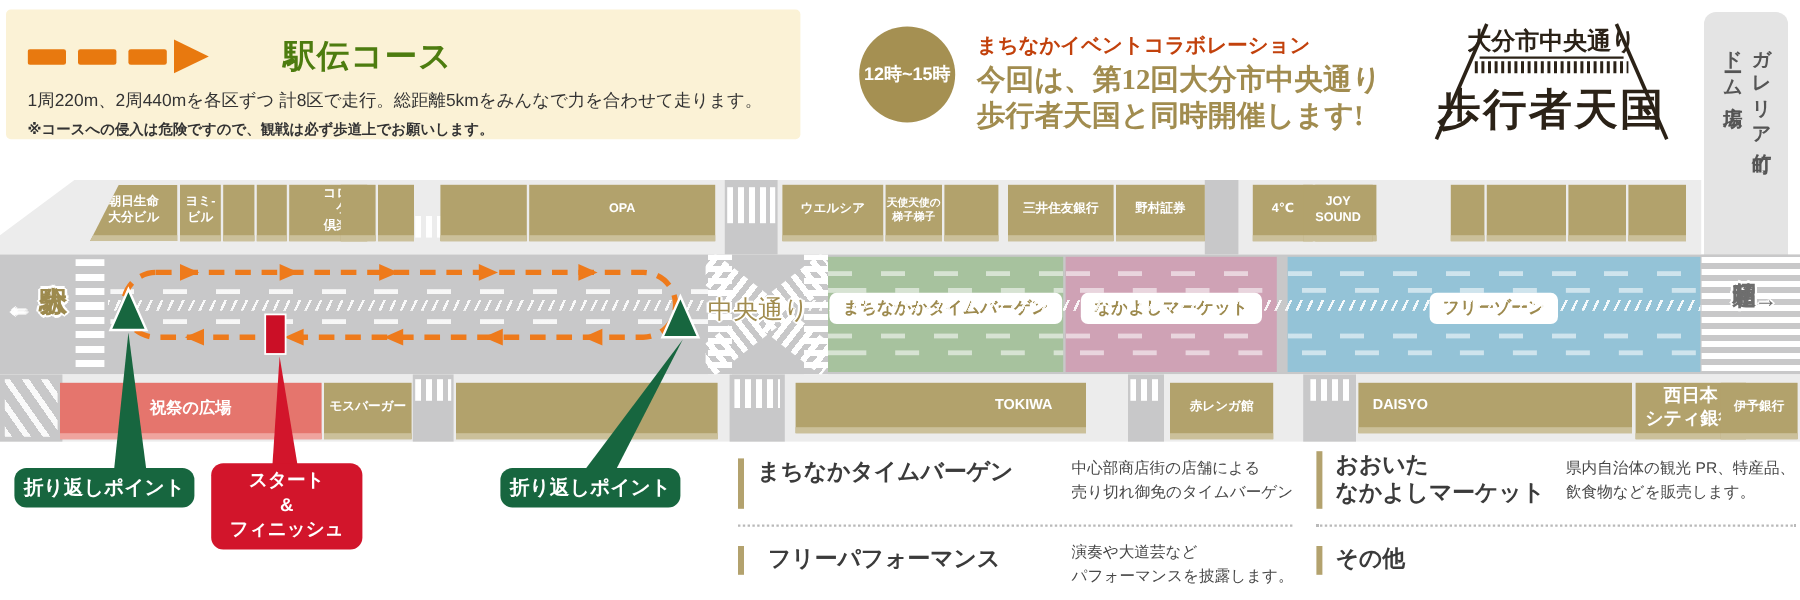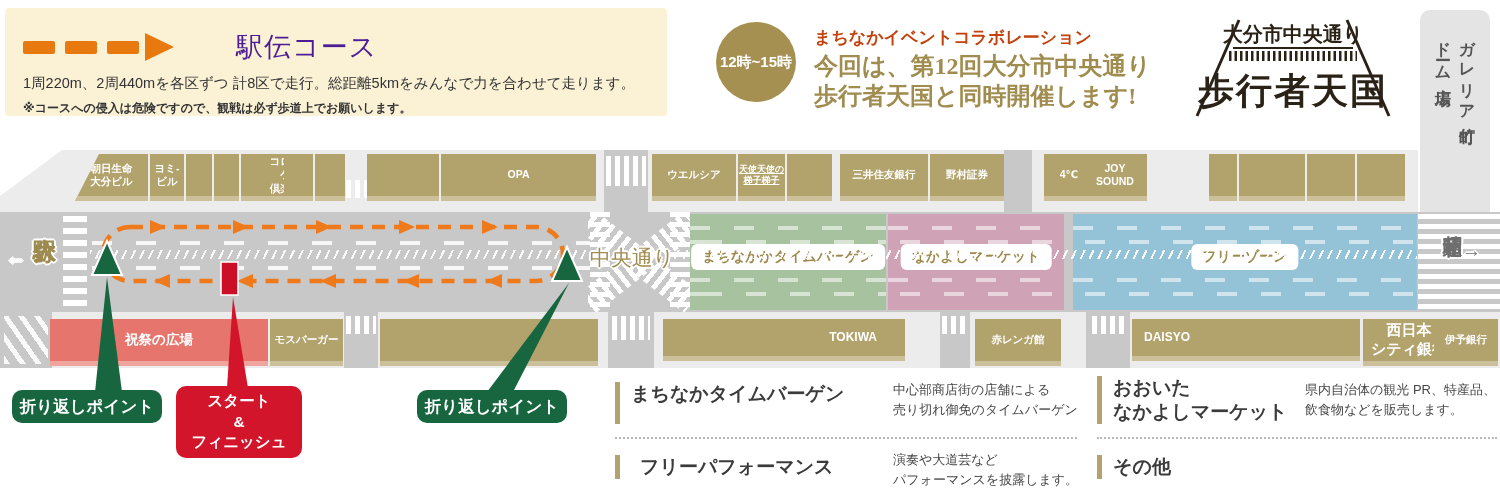--- a/index.html
+++ b/index.html
@@ -5,21 +5,21 @@
   html,body{margin:0;padding:0;}
   body{width:1500px;height:500px;position:relative;background:#fff;
        font-family:"Liberation Sans","DejaVu Sans",sans-serif;overflow:hidden;}
   .abs{position:absolute;}
   .ow{text-shadow:-1px -1px 0 #fff,1px -1px 0 #fff,-1px 1px 0 #fff,1px 1px 0 #fff,
       -2px 0 0 #fff,2px 0 0 #fff,0 -2px 0 #fff,0 2px 0 #fff;}
 
   
   #course-box{left:5px;top:8px;width:662px;height:108px;background:#fbf2d6;border-radius:4px;}
   #course-title-row{left:18px;top:22px;height:34px;display:flex;align-items:center;gap:14px;}
-  #course-title{font-size:27px;font-weight:normal;color:#4c1d95;letter-spacing:1px;padding-left:47px;}
+  #course-title{font-size:27px;font-weight:bold;color:#4d7c0f;letter-spacing:1px;padding-left:47px;}
   #course-desc{left:18px;top:66px;width:640px;font-size:14.5px;font-weight:500;color:#333;}
   #course-note{left:18px;top:92px;width:640px;font-size:12px;font-weight:bold;color:#333;}
 
   #time-badge{left:716px;top:22px;width:80px;height:80px;border-radius:50%;background:#a59052;
               display:flex;align-items:center;justify-content:center;color:#fff;
               font-size:15px;font-weight:bold;}
   #collab-kicker{left:814px;top:26px;font-size:17px;font-weight:bold;color:#c2410c;}
   .collab-line{left:814px;width:400px;font-family:"Liberation Serif","DejaVu Serif",serif;
                font-size:24px;font-weight:bold;color:#a18c4f;}
   #collab-line1{top:50px;} #collab-line2{top:80px;}
@@ -176,21 +176,21 @@
 ビル</div>
     <div class="bldg" style="left: 186px; width: 26px;"></div>
     <div class="bldg" style="left: 214px; width: 25px;"></div>
     <div class="bldg" style="left: 241px; width: 41px; padding-left: 24px;">コロッケ
 倶楽部</div>
     <div class="bldg" style="left: 284px; width: 29px;"></div>
     <div class="bldg" style="left: 315px; width: 30px;"></div>
     <div class="bldg" style="left: 367px; width: 72px;"></div>
     <div class="bldg" style="left: 652px; width: 84px;">ウエルシア</div>
     <div class="bldg" style="left: 441px; width: 155px;">OPA</div>
-    <div class="bldg" style="left: 738px; width: 47px; font-size: 9px; text-decoration: underline;">天使天使の
+    <div class="bldg" style="left: 738px; width: 47px; font-size: 9px;">天使天使の
 梯子梯子</div>
     <div class="bldg" style="left: 787px; width: 45px;"></div>
     <div class="bldg" style="left: 840px; width: 88px;">三井住友銀行</div>
     <div class="bldg" style="left: 930px; width: 74px;">野村証券</div>
     <div class="bldg" style="left: 1044px; width: 50px;">4℃</div>
     <div class="bldg" style="left: 1096px; width: 51px; font-size: 10px;">大和証券</div>
     <div class="bldg" style="left: 1086px; width: 58px;">JOY
 SOUND</div>
     <div class="bldg" style="left: 1209px; width: 28px;"></div>
     <div class="bldg" style="left: 1239px; width: 66px;"></div>

